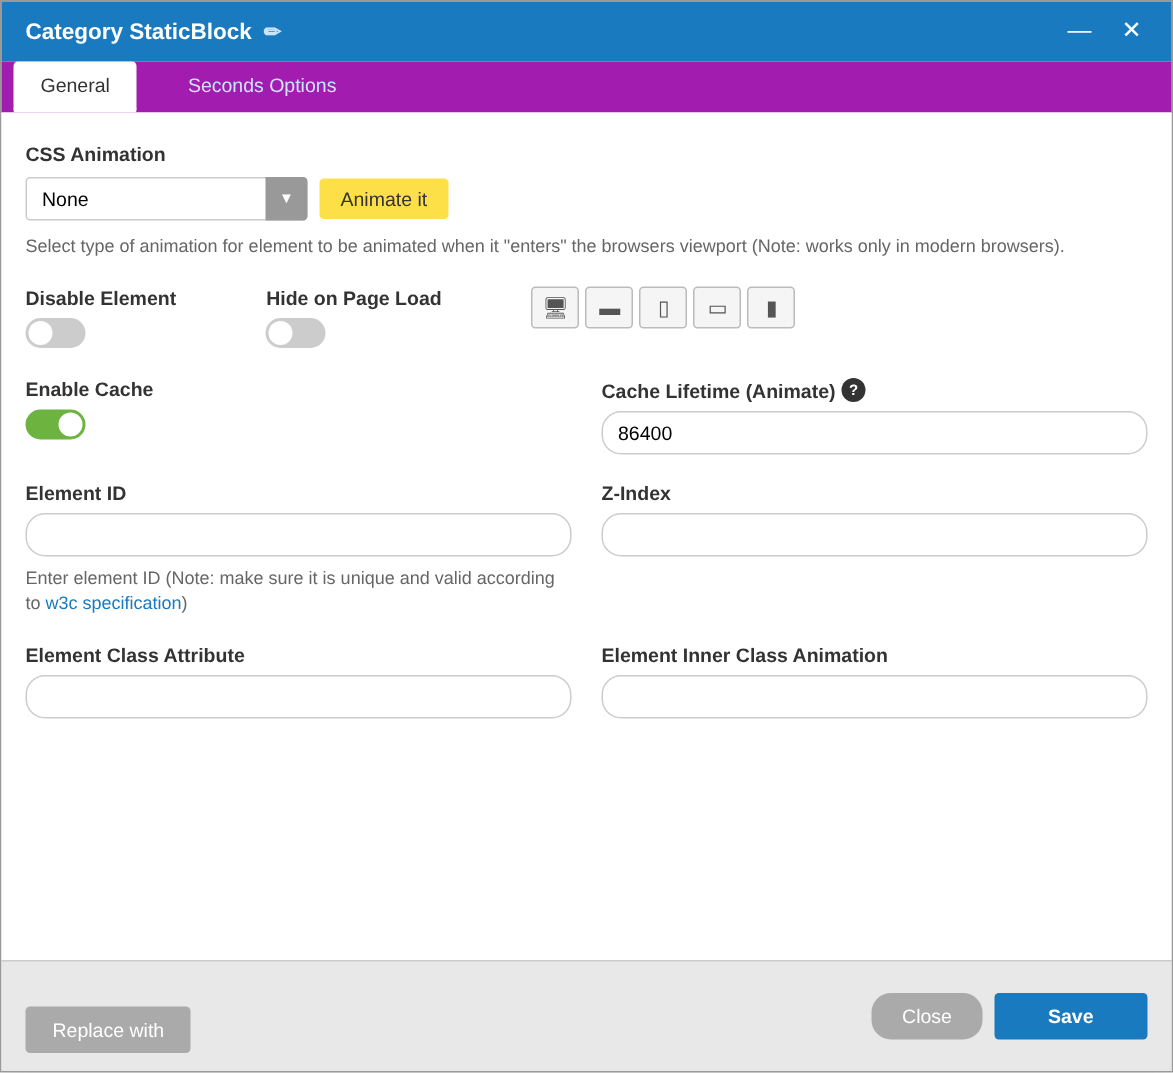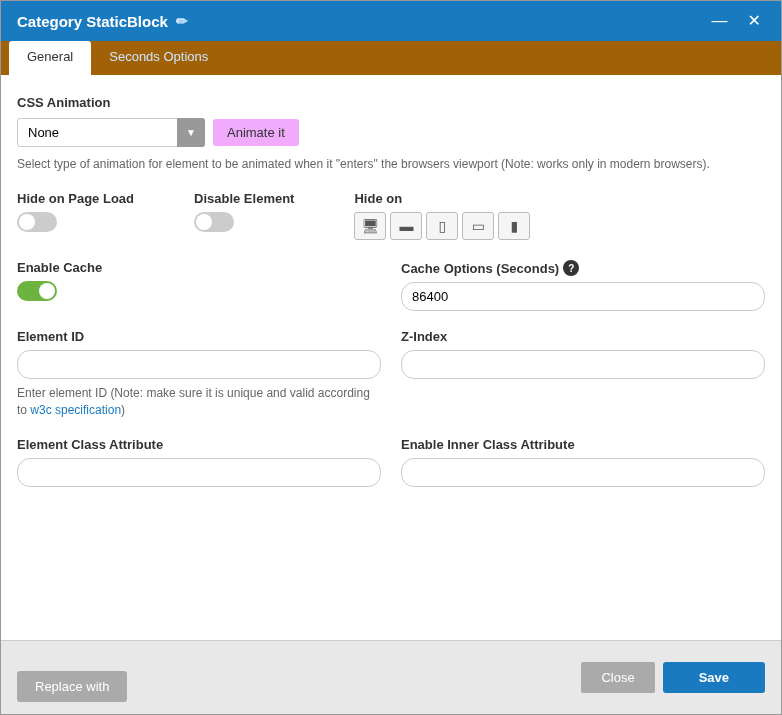--- a/index.html
+++ b/index.html
@@ -50,23 +50,23 @@
       background: none;
       border: none;
       color: #fff;
       font-size: 16px;
       cursor: pointer;
       padding: 2px 4px;
       line-height: 1;
     }
 
     .tabs-bar {
-      background: #a16207;
-      display: flex;
-      gap: 0;
+      background: #a21caf;
+      display: flex;
+      gap: 16px;
       padding: 0 8px;
       flex-shrink: 0;
     }
 
     .tab {
       padding: 8px 18px;
       cursor: pointer;
       font-size: 13px;
       color: #cce5ff;
       border-bottom: 3px solid transparent;
@@ -144,21 +144,21 @@
     }
 
     .select-arrow::after {
       content: '▼';
       color: #fff;
       font-size: 10px;
     }
 
     .btn-animate {
       padding: 6px 14px;
-      background: #f0abfc;
+      background: #fde047;
       border: none;
       border-radius: 3px;
       font-size: 13px;
       cursor: pointer;
       color: #333;
     }
 
     .hint-text {
       font-size: 12px;
       color: #666;
@@ -319,21 +319,21 @@
 
     .bottom-right-btns {
       display: flex;
       gap: 8px;
     }
 
     .btn-close {
       padding: 8px 20px;
       background: #aaa;
       border: none;
-      border-radius: 2px;
+      border-radius: 13px;
       font-size: 13px;
       cursor: pointer;
       color: #fff;
     }
 
     .btn-save {
       padding: 8px 36px;
       background: #1a7abf;
       border: none;
       border-radius: 3px;
@@ -382,31 +382,30 @@
         </select>
         <div class="select-arrow"></div>
       </div>
       <button class="btn-animate">Animate it</button>
     </div>
     <div class="hint-text">Select type of animation for element to be animated when it "enters" the browsers viewport (Note: works only in modern browsers).</div>
 
     <div class="toggles-row">
 
       <div class="toggle-group">
+        <span class="toggle-group-label">Disable Element</span>
+        <div class="toggle-switch"></div>
+      </div>
+
+      <div class="toggle-group">
         <span class="toggle-group-label">Hide on Page Load</span>
         <div class="toggle-switch"></div>
       </div>
 
-      <div class="toggle-group">
-        <span class="toggle-group-label">Disable Element</span>
-        <div class="toggle-switch"></div>
-      </div>
-
       <div class="hide-on-group">
-        <span class="toggle-group-label">Hide on</span>
         <div class="device-icons">
           <button class="device-icon-btn">
             <span>🖥</span>
           </button>
           <button class="device-icon-btn">
             <span>▬</span>
           </button>
           <button class="device-icon-btn">
             <span>▯</span>
           </button>
@@ -420,21 +419,21 @@
       </div>
     </div>
 
     <div class="two-col">
       <div class="field-group">
         <span class="field-label">Enable Cache</span>
         <div class="toggle-switch on"></div>
       </div>
       <div class="field-group">
         <span class="field-label">
-          <span>Cache Options (Seconds)</span>
+          <span>Cache Lifetime (Animate)</span>
           <span class="help-icon">?</span>
         </span>
         <input class="text-input" type="text" value="86400" style="">
       </div>
     </div>
 
     <div class="two-col">
       <div class="field-group">
         <span class="field-label">Element ID</span>
         <input class="text-input" type="text" style="">
@@ -447,21 +446,21 @@
         <input class="text-input" type="text" style="">
       </div>
     </div>
 
     <div class="two-col">
       <div class="field-group">
         <span class="field-label">Element Class Attribute</span>
         <input class="text-input" type="text" style="">
       </div>
       <div class="field-group">
-        <span class="field-label">Enable Inner Class Attribute</span>
+        <span class="field-label">Element Inner Class Animation</span>
         <input class="text-input" type="text" style="">
       </div>
     </div>
 
   </div>
 
   <div class="bottom-bar">
     <button class="btn-replace">Replace with</button>
     <div class="bottom-right-btns">
       <button class="btn-close">Close</button>

